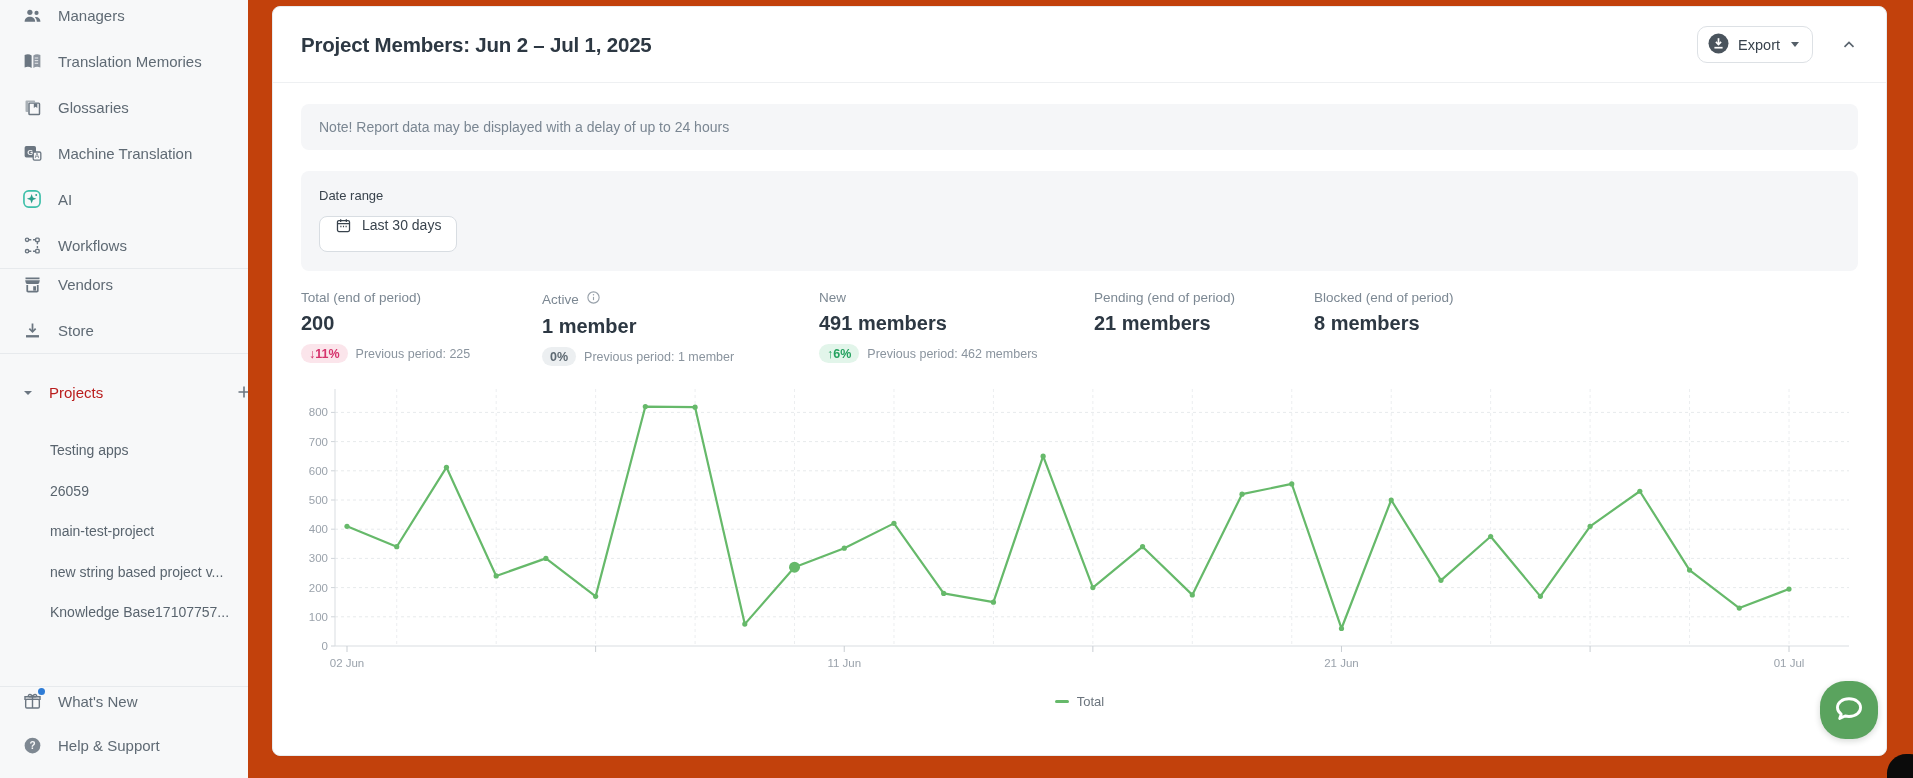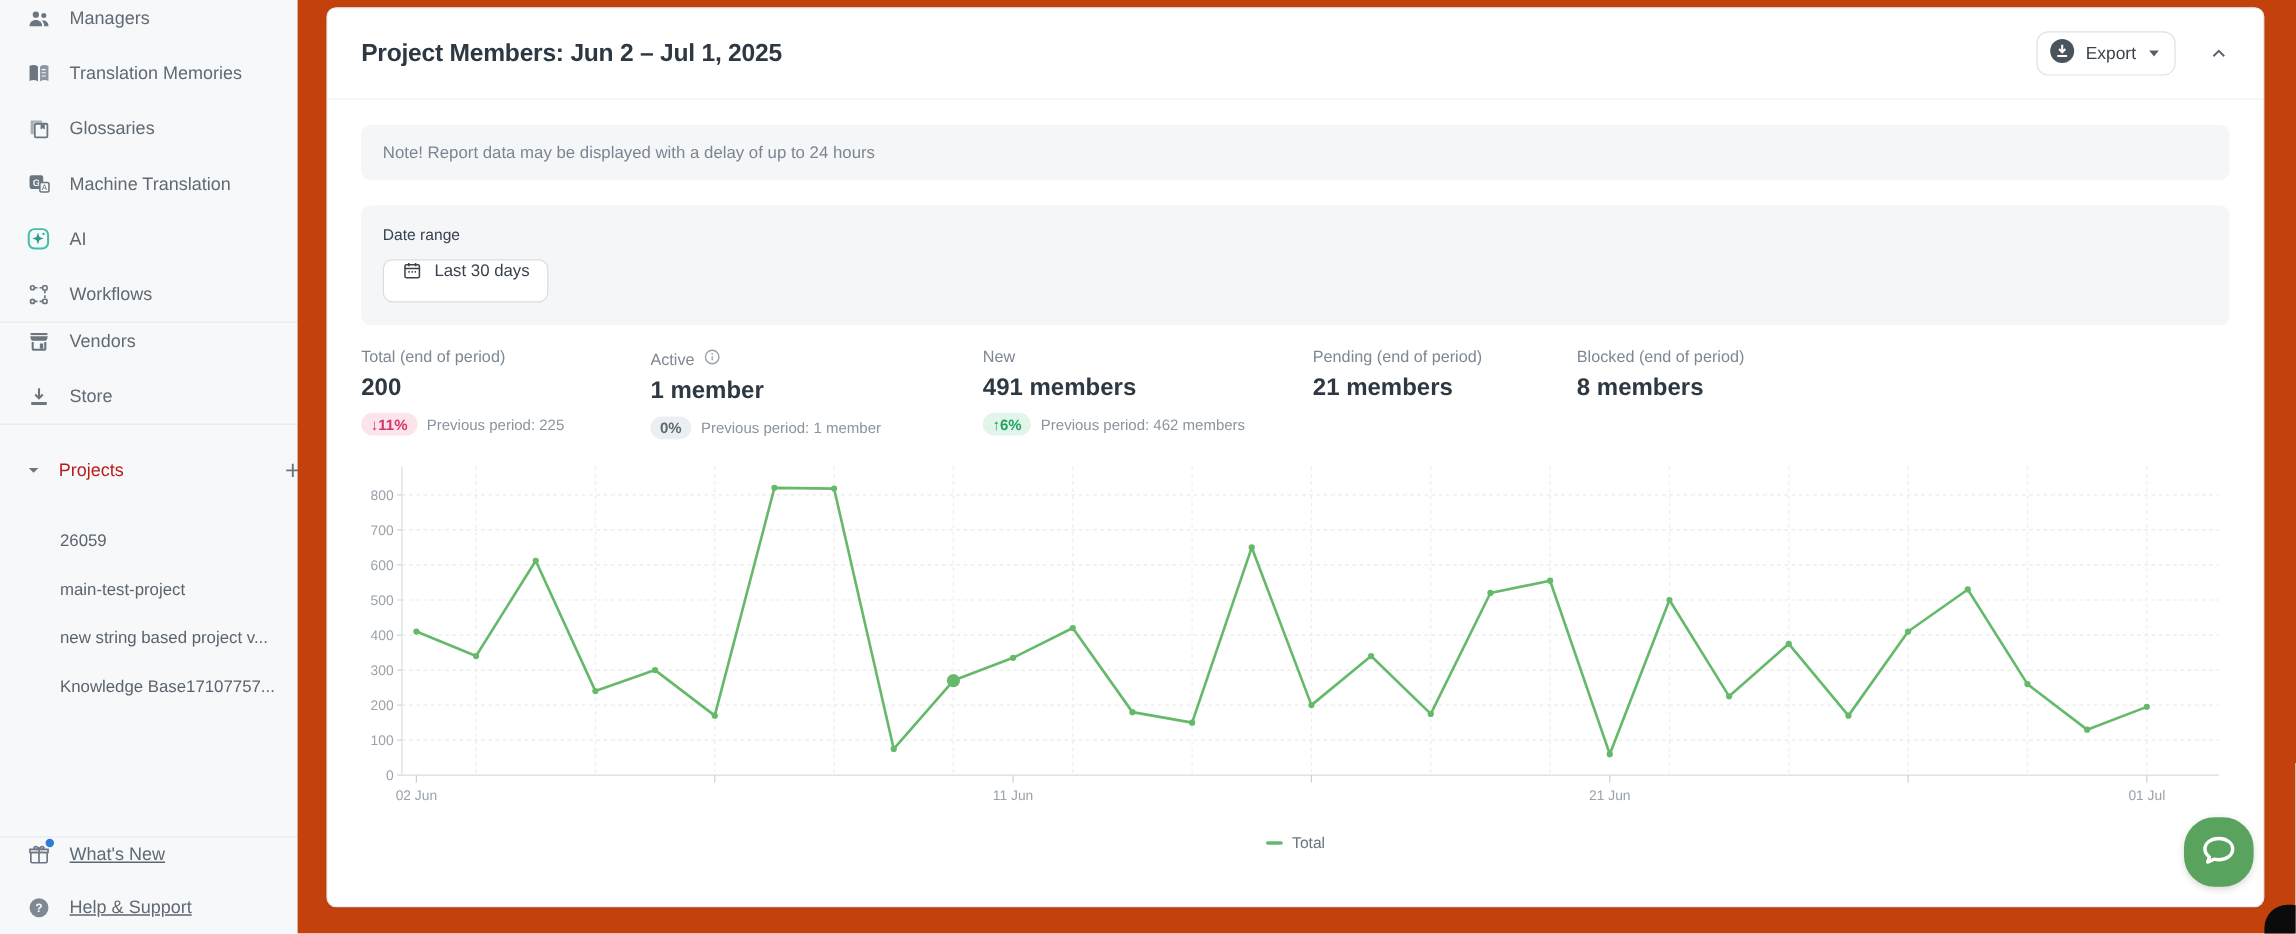--- a/index.html
+++ b/index.html
@@ -31,21 +31,21 @@
   .project-row {
     position:relative; height:40.5px; display:flex; align-items:center;
     padding-left:50px; padding-right:10px; font-size:14px; color:#59646e; cursor:pointer;
     white-space:nowrap; overflow:hidden;
   }
   .project-row.selected { background:#ffffff; color:#3a454f; }
   .project-row.selected::before {
     content:""; position:absolute; left:0; top:3px; bottom:3px; width:4px;
     border-radius:0 3px 3px 0; background:var(--accent-green,#43a84b);
   }
-  .sidebar-footer { margin-top:auto; flex:none; padding-bottom:0;text-decoration:underline; }
+  .sidebar-footer { margin-top:auto; flex:none; padding-bottom:11px; }
   .sidebar-footer .nav-item { height:44px; }
   .notif-dot {
     position:absolute; right:-2px; top:-2px; width:7px; height:7px; border-radius:50%;
     background:var(--notif-blue,#2e7cd6);
   }
   
   .main { position:absolute; left:248px; right:0; top:0; bottom:0; background:#c2410c; }
   .card {
     position:absolute; left:24px; top:6px; right:26px; height:750px;
     background:#fff; border:1px solid #e8ebee; border-radius:8px;
@@ -208,20 +208,21 @@
         </svg>
     </span>
     <span class="ph-label">Projects</span>
     <span class="plus-btn">
       <svg width="16" height="16" viewBox="0 0 16 16" fill="none" stroke="#6b7681" stroke-width="1.6">
           <path d="M8 2.5v11M2.5 8h11"></path>
         </svg>
     </span>
   </div>
   <div class="project-list" id="project-list">
+      <div class="project-row">Testing apps</div>
       <div class="project-row">26059</div>
       <div class="project-row">main-test-project</div>
       <div class="project-row">new string based project v...</div>
       <div class="project-row">Knowledge Base17107757...</div>
     </div>
 
   <div class="sidebar-footer">
     <div class="sb-divider"></div>
     <div id="nav-footer">
         <div class="nav-item">

